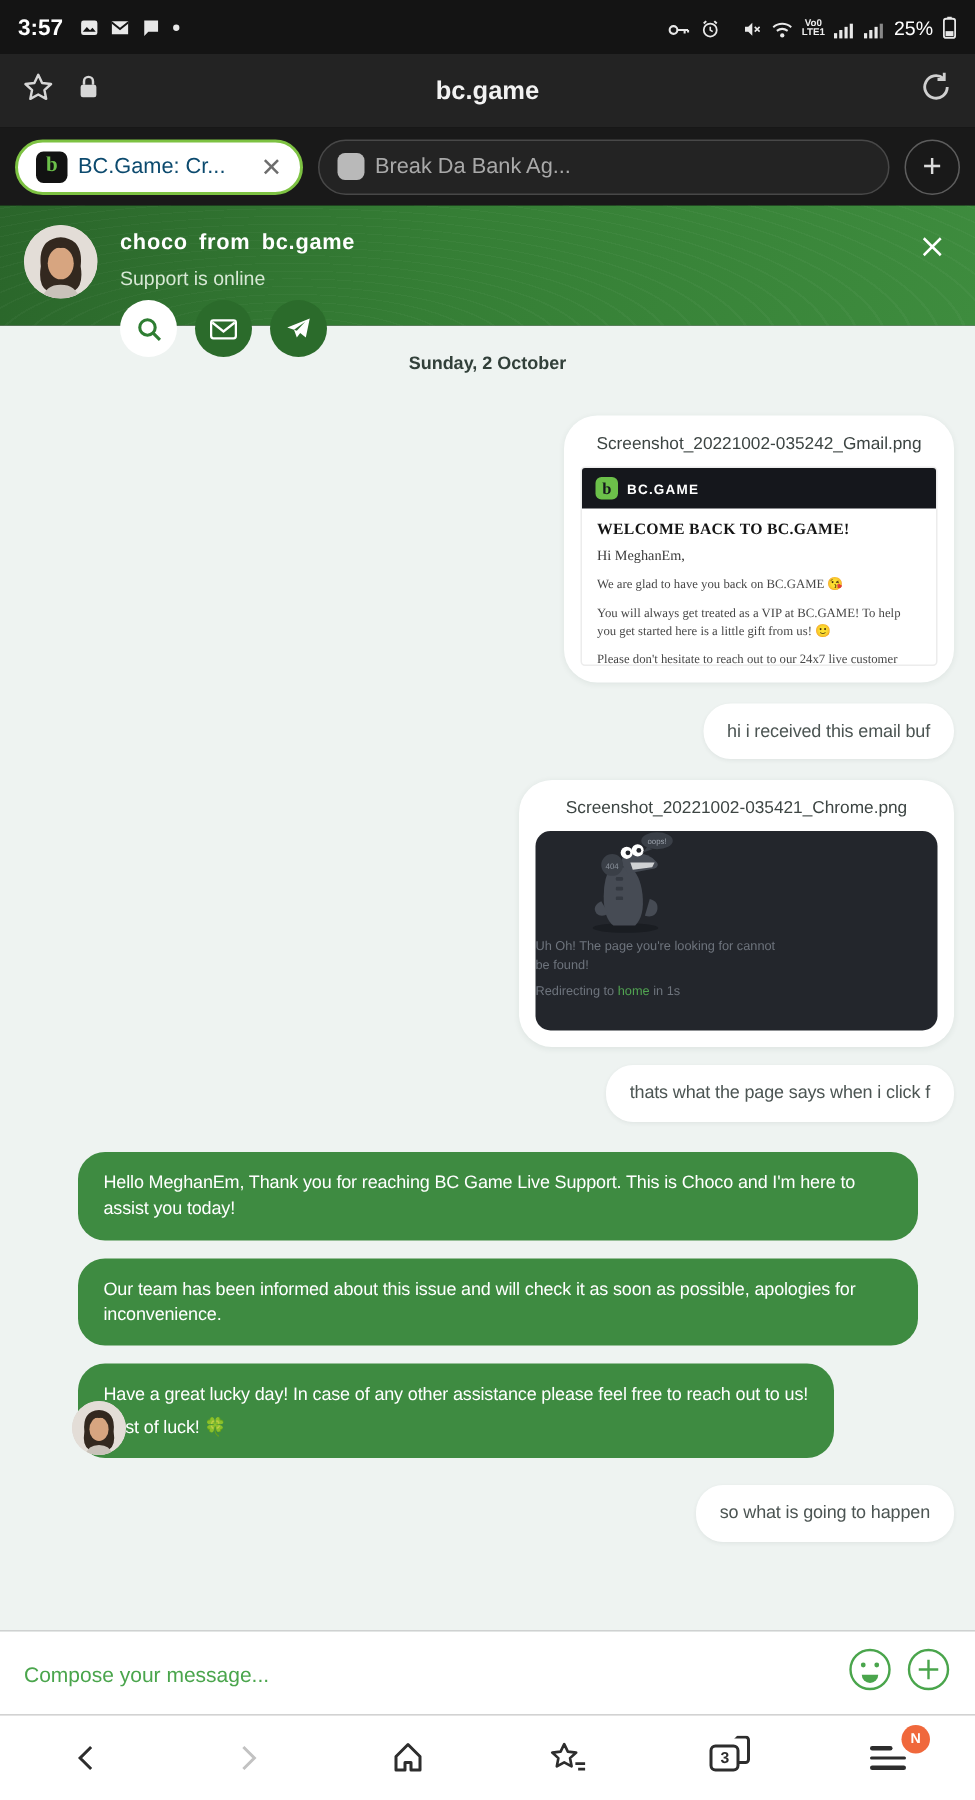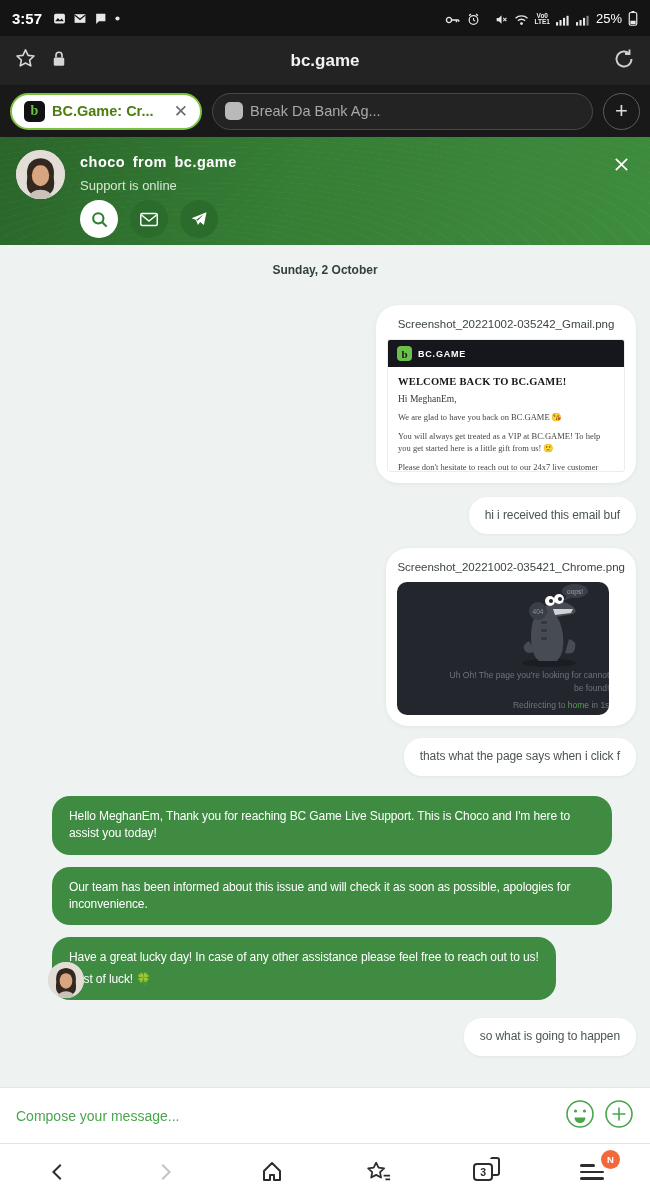--- a/index.html
+++ b/index.html
@@ -21,32 +21,32 @@
   .toolbar .title { position:absolute; left:0; right:0; text-align:center; color:#f2f2f2; font-size:17px; font-weight:bold; pointer-events:none; }
   .tb-left { display:flex; align-items:center; gap:14px; z-index:1; }
   .tb-right { margin-left:auto; z-index:1; display:flex; align-items:center; }
 
   
   .tabbar { height:52px; background:#191919; display:flex; align-items:center; padding:0 10px; gap:10px; flex:0 0 auto;}
   .tab { height:37px; border-radius:19px; display:flex; align-items:center; padding:0 12px; gap:7px; min-width:0; }
   .tab.active { background:#fff; border:2.5px solid #7dc242; flex:0 0 192px; }
   .tab.inactive { background:#232323; border:1px solid #484848; flex:1 1 0; }
   .tab-label { font-size:14.5px; white-space:nowrap; overflow:hidden; }
-  .tab.active .tab-label { color:#4d7c0f; font-weight:bold; }
+  .tab.active .tab-label { color:#0c4a6e; font-weight:normal; }
   .tab.inactive .tab-label { color:#a9a9a9; }
   .bc-logo { width:21px; height:21px; border-radius:5px; background:#121212; display:flex; align-items:center; justify-content:center; flex:0 0 auto;}
   .bc-logo span { color:#6cc04a; font-weight:bold; font-size:14px; font-family:"Liberation Serif", serif;}
   .mp-logo { width:20px; height:20px; border-radius:4px; background:#fff; position:relative; flex:0 0 auto;}
   .mp-logo::after { content:""; position:absolute; left:3px; top:5px; width:12px; height:12px; border-radius:50%; background:#8b2fd6; }
   .gray-logo { width:18px; height:18px; border-radius:5px; background:#b9b9b9; flex:0 0 auto;}
   .tab-close { color:#6d6d6d; font-size:17px; margin-left:auto; line-height:1; }
   .new-tab { width:37px; height:37px; border-radius:50%; border:1.5px solid #5d5d5d; color:#dcdcdc; font-size:22px; display:flex; align-items:center; justify-content:center; flex:0 0 auto; font-weight:300;}
 
   
-  .chat-header { height:108px; background:linear-gradient(110deg,#2a652a 0%,#357e35 45%,#3e8c3e 100%); position:relative; flex:0 0 auto;text-decoration:underline; }
+  .chat-header { height:80px; background:linear-gradient(110deg,#2a652a 0%,#357e35 45%,#3e8c3e 100%); position:relative; flex:0 0 auto;text-decoration:underline; }
   .chat-header::before { content:""; position:absolute; inset:0;
      background:repeating-radial-gradient(ellipse 90px 26px at 30% 120%, rgba(255,255,255,0.05) 0 2px, transparent 2px 18px);
      opacity:.6; pointer-events:none; }
   .ch-avatar { position:absolute; left:16px; top:13px; width:49px; height:49px; border-radius:50%; overflow:hidden; background:#ddd8d3; }
   .ch-name { position:absolute; left:80px; top:17px; color:#fff; font-weight:bold; font-size:14.5px; letter-spacing:.5px; word-spacing:3px;}
   .ch-status { position:absolute; left:80px; top:41px; color:#d7e8d4; font-size:13px; }
   .ch-actions { position:absolute; left:80px; top:63px; display:flex; gap:12px; }
   .ch-btn { width:38px; height:38px; border-radius:50%; display:flex; align-items:center; justify-content:center; }
   .ch-btn.white { background:#fff; }
   .ch-btn.dark { background:#2b6b2b; }
@@ -68,21 +68,21 @@
 
   .email-card { width:238px; border:1px solid #ececec; border-radius:3px; overflow:hidden; height:133px; background:#fff; }
   .email-head { background:#15171c; height:27px; display:flex; align-items:center; padding:0 9px; gap:6px; }
   .email-logo { width:15px; height:15px; border-radius:4px; background:#6cc04a; color:#15171c; font-weight:bold; font-size:11px; display:flex; align-items:center; justify-content:center; font-family:"Liberation Serif", serif;}
   .email-brand { color:#fff; font-size:9px; font-weight:bold; letter-spacing:.8px; }
   .email-body { padding:9px 10px; font-family:"Liberation Serif", serif; color:#3a3a3a; }
   .email-body h3 { font-size:10.5px; color:#151515; margin-bottom:7px; letter-spacing:.2px; }
   .email-body .greet { font-size:9.5px; margin-bottom:8px; }
   .email-body p { font-size:8.5px; line-height:1.4; margin-bottom:7px; color:#474747; }
 
-  .err-card { width:212px; height:133px; background:#23262c; border-radius:10px; display:flex; flex-direction:column; align-items:flex-end; justify-content:flex-end; padding-bottom:5px; overflow:hidden; }
+  .err-card { width:268px; height:133px; background:#23262c; border-radius:10px; display:flex; flex-direction:column; align-items:flex-start; justify-content:flex-end; padding-bottom:22px; overflow:hidden; }
   .err-line { font-size:8.5px; color:#6e747d; line-height:1.5; text-align:center; }
   .err-redirect { font-size:8.5px; color:#6e747d; margin-top:6px; }
   .err-redirect .home { color:#51a351; }
 
   .agent-group { position:relative; }
   .agent-avatar { position:absolute; left:-4px; bottom:2px; width:36px; height:36px; border-radius:50%; overflow:hidden; background:#ddd8d3; }
   .indent { margin-left:38px; }
 
   .mt18 { margin-top:18px; } .mt14 { margin-top:14px; } .mt12 { margin-top:12px; } .mt20 { margin-top:20px; }
 

